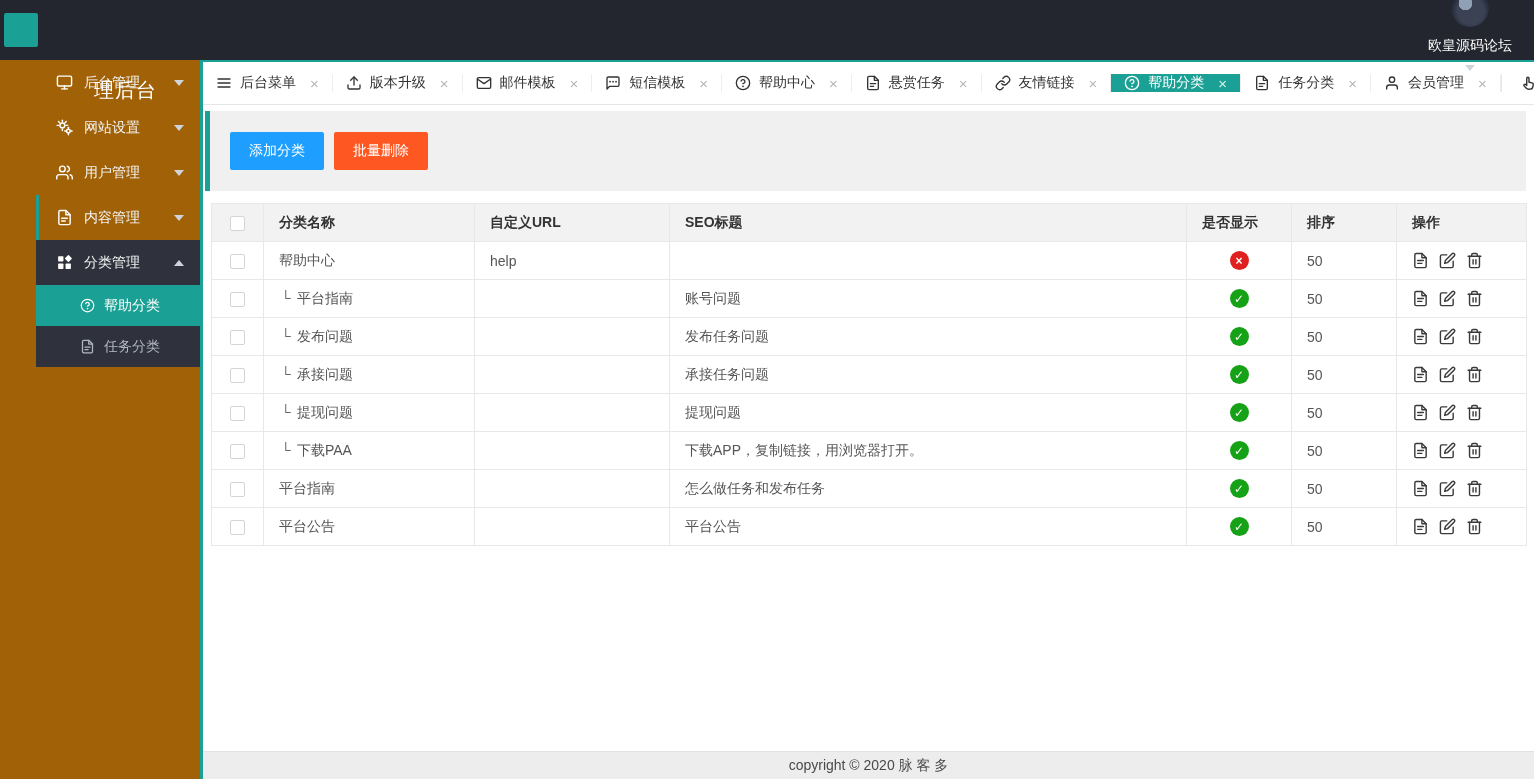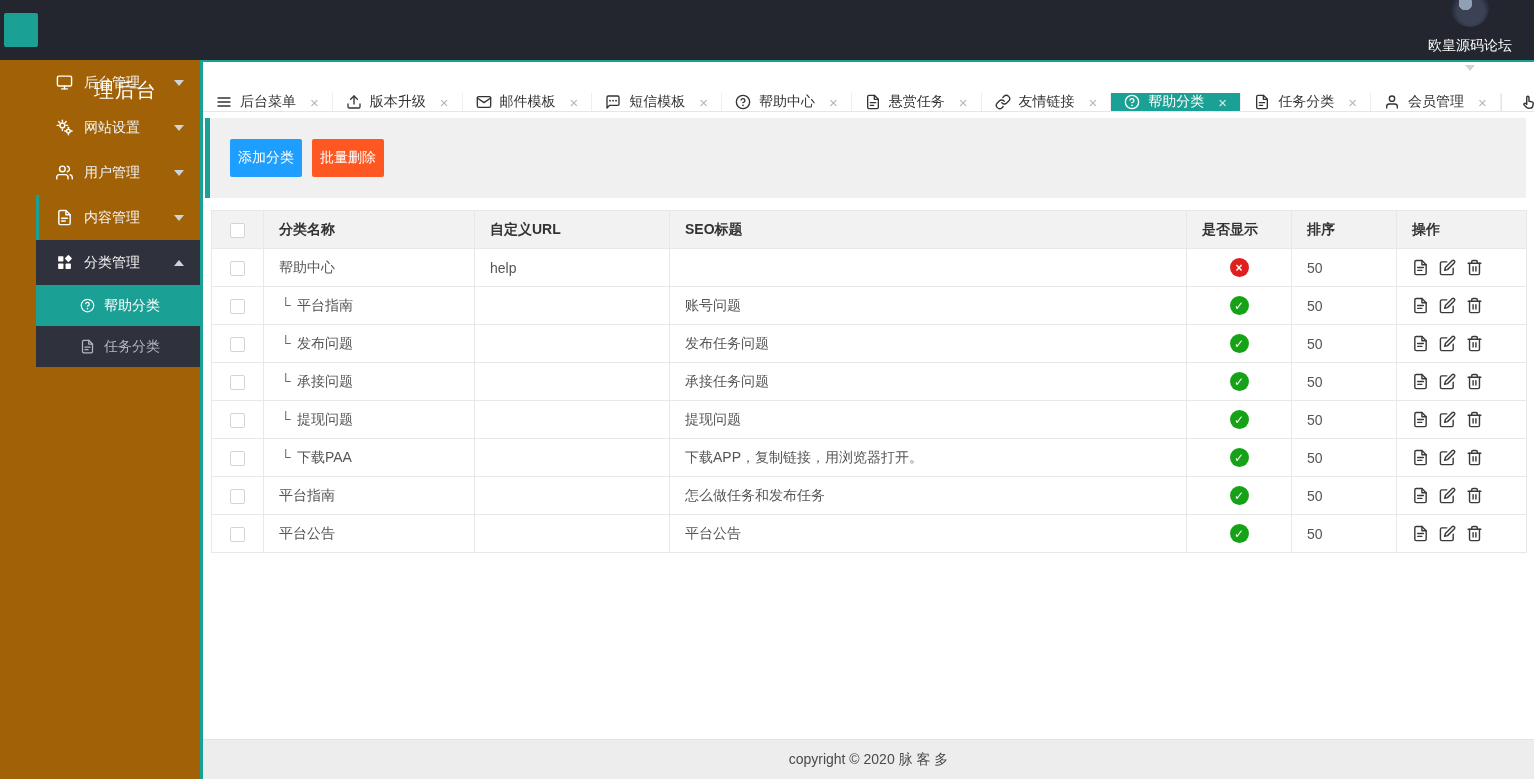--- a/index.html
+++ b/index.html
@@ -33,47 +33,47 @@
   .side-item .s-caret { margin-left:auto; }
   .side-item.expanded { background:#2f323d; }
   .accent-bar { position:absolute; left:0; top:0; bottom:0; width:3px; background:var(--teal); }
   .ghost { position:absolute; left:58px; top:17px; font-size:20px; color:#fff; letter-spacing:1px; pointer-events:none; }
   .side-sub { height:41px; display:flex; align-items:center; padding-left:44px; font-size:14px; color:#b3b7c2; background:#2f323d; cursor:pointer; }
   .side-sub .icn { width:15px; height:15px; margin-right:9px; }
   .side-sub.active { background:var(--teal); color:#fff; }
 
   
   .main { margin-left:200px; height:719px; display:flex; flex-direction:column; border-left:3px solid var(--teal); background:#fff; }
-  .tabstrip { height:52px; flex:none; display:flex; align-items:flex-end; background:#fff; border-top:2px solid var(--teal); border-bottom:1px solid #e6e6e6; overflow:hidden; }
+  .tabstrip { height:45px; flex:none; display:flex; align-items:center; background:#fff; border-top:2px solid var(--teal); border-bottom:1px solid #e6e6e6; overflow:hidden; }
   .tab { display:flex; align-items:center; gap:8px; padding:0 13px; font-size:14px; color:#333; border-right:1px solid #eee; cursor:pointer; white-space:nowrap; }
   .tab .icn { width:16px; height:16px; }
   .tab .close { color:#b6b6b6; font-size:15px; margin-left:6px; }
   .tab.active { background:var(--teal); color:#fff; }
   .tab.active .close { color:#d8efe9; }
   .page-actions { margin-left:auto; display:flex; align-items:center; gap:9px; padding:0 18px; border-left:1px solid #e6e6e6; font-size:14px; color:#333; cursor:pointer; white-space:nowrap; }
   .page-actions .icn { width:17px; height:17px; }
 
   .content { flex:1; background:#fff; padding:6px 8px 0 2px; overflow:hidden; }
   .quote { background:#f0f0f0; border-left:5px solid var(--teal); margin-bottom:12px; padding:21px 20px; display:flex; gap:10px; }
-  .btn { height:38px; padding:0 8px; border:none; border-radius:2px; color:#fff; font-size:14px; cursor:pointer; font-family:Liberation Mono, monospace; }
+  .btn { height:38px; padding:0 19px; border:none; border-radius:2px; color:#fff; font-size:14px; cursor:pointer; font-family:Liberation Mono, monospace; }
   .btn.add { background:var(--blue); }
   .btn.del { background:var(--orange); }
 
   table { border-collapse:collapse; width:1315px; margin-left:6px; font-size:14px; color:#555; table-layout:fixed; }
   th,td { border:1px solid #e8e8e8; height:38px; padding:0 8px 0 15px; text-align:left; overflow:hidden; white-space:nowrap; }
   th { background:#f2f2f2; color:#333; font-weight:bold; }
   td.c, th.c { text-align:center; padding:0; }
   .cb { display:inline-block; width:15px; height:15px; border:1px solid #d4d4d4; border-radius:2px; background:#fff; vertical-align:middle; cursor:pointer; }
   .status { display:inline-flex; width:19px; height:19px; border-radius:50%; color:#fff; align-items:center; justify-content:center; font-size:12px; font-weight:bold; vertical-align:middle; }
   .status.on { background:var(--green); }
   .status.off { background:var(--red); }
   .tree-prefix { color:#666; margin:0 6px 0 2px; }
   .act-btn { display:inline-flex; width:17px; height:17px; margin-right:10px; color:#3a3a3a; cursor:pointer; vertical-align:middle; background:none; border:none; padding:0; }
 
-  .footerbar { height:40px; flex:none; background:#ededed; border-top:1px solid #e2e2e2; display:flex; align-items:center; justify-content:center; font-size:14px; color:#4a4a4a; }
+  .footerbar { height:28px; flex:none; background:#ededed; border-top:1px solid #e2e2e2; display:flex; align-items:center; justify-content:center; font-size:14px; color:#4a4a4a; }
 </style>
 </head>
 <body style="--teal: #1aa094; --blue: #1e9fff; --orange: #ff5722; --green: #16a216; --red: #e01f1f;">
 
 <header class="hdr">
   <div class="burger">
     <span class="icn"></span>
   </div>
   <div class="hdr-right">
     <div class="avatar"></div>

